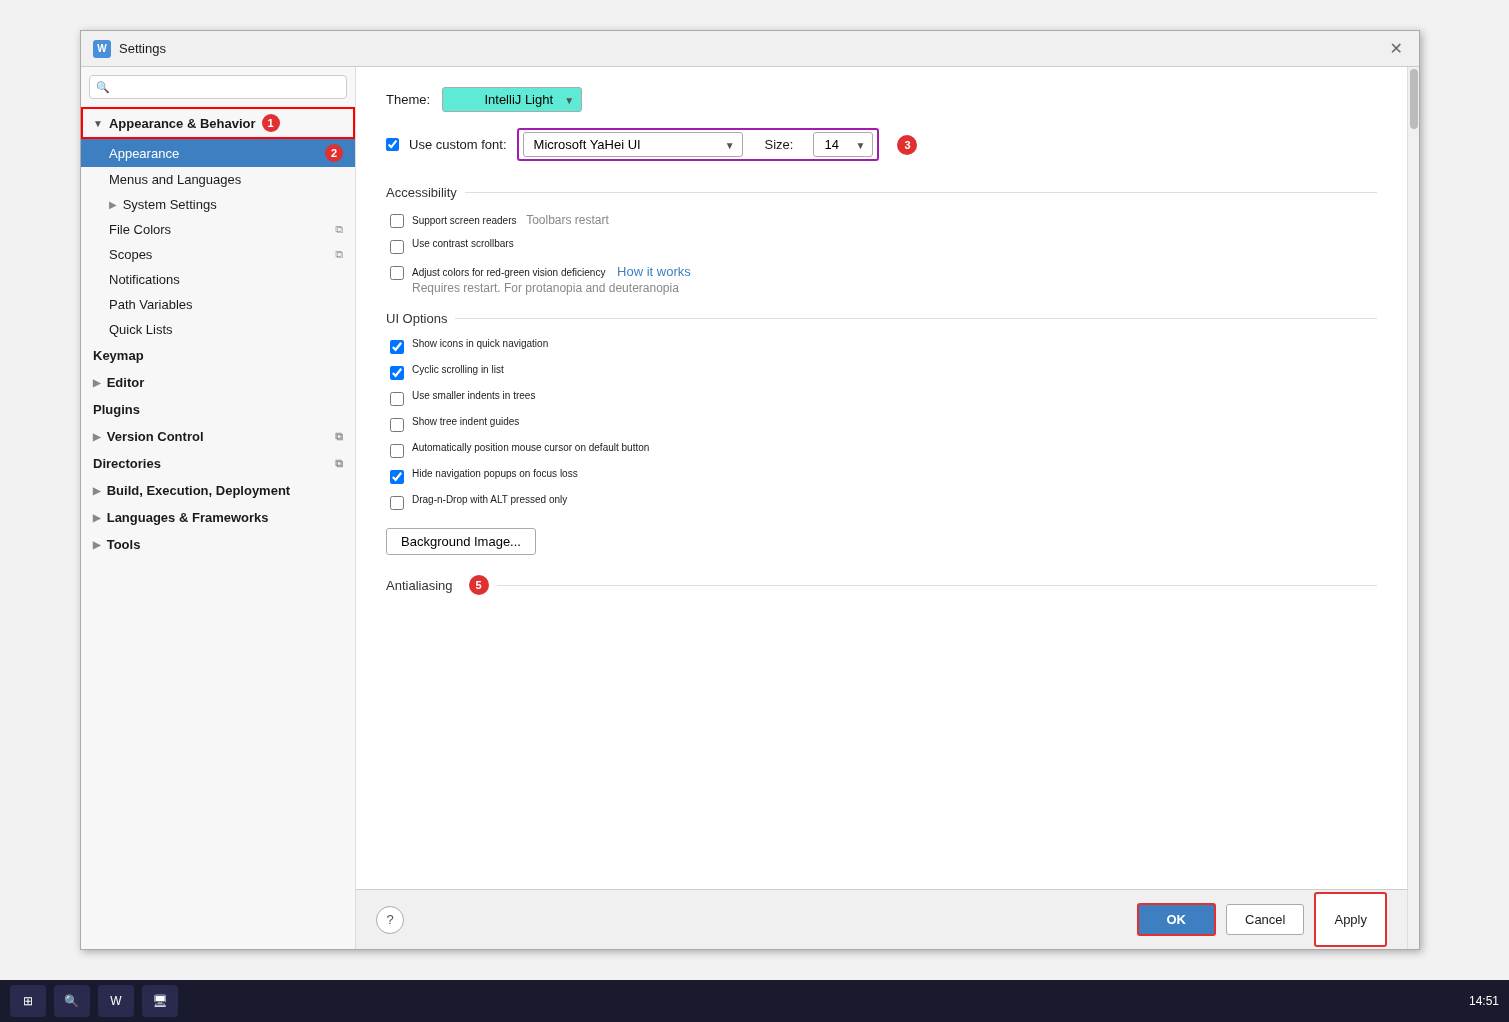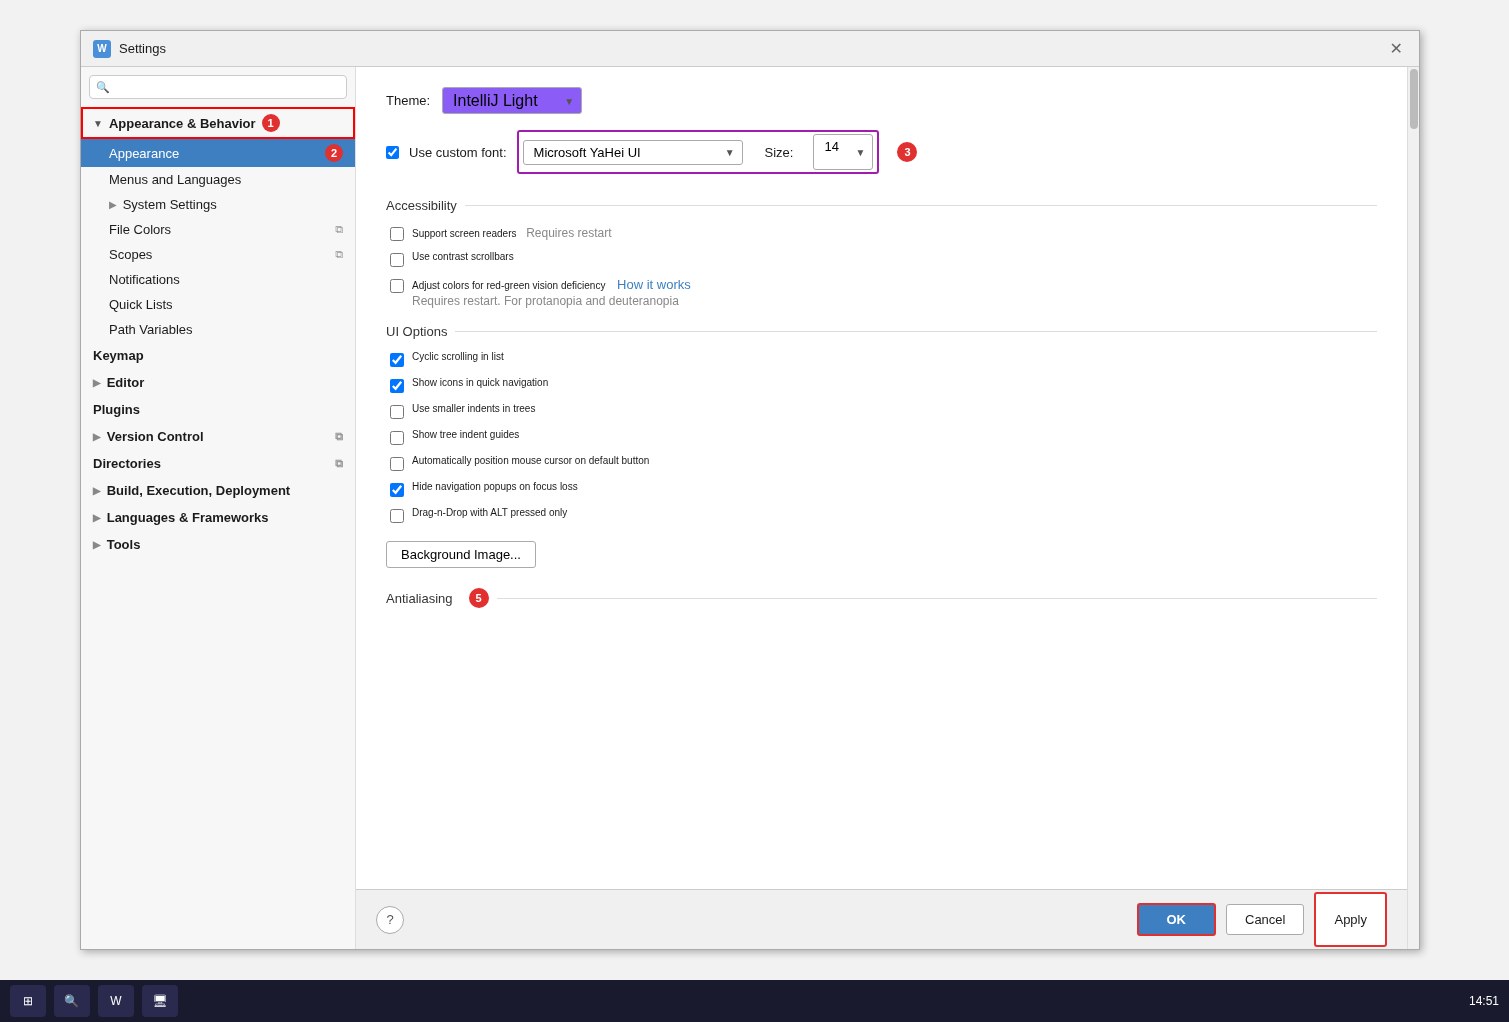--- a/index.html
+++ b/index.html
@@ -32,25 +32,25 @@
     .main { flex: 1; display: flex; flex-direction: column; overflow: hidden; }
     .main-content { flex: 1; overflow-y: auto; padding: 20px 30px; }
 
     .breadcrumb { font-size: 14px; color: #1a1a1a; margin-bottom: 20px; }
     .breadcrumb span { color: #666; margin: 0 6px; }
 
     .section-row { display: flex; align-items: center; margin-bottom: 16px; gap: 12px; }
     .label { font-size: 13px; color: #1a1a1a; }
 
     
-    .dropdown { padding: 4px 28px 4px 10px; border: 1px solid #aaa; border-radius: 3px; background: #8b5cf6; font-size: 16px; appearance: none; position: relative; cursor: pointer; min-width: 140px; }
+    .dropdown { padding: 4px 28px 4px 10px; border: 1px solid #aaa; border-radius: 3px; background: #5eead4; font-size: 13px; appearance: none; position: relative; cursor: pointer; min-width: 140px; text-align: right; }
     .dropdown-wrap { position: relative; display: inline-block; }
     .dropdown-wrap::after { content: '▼'; position: absolute; right: 8px; top: 50%; transform: translateY(-50%); font-size: 10px; color: #555; pointer-events: none; }
     .font-select { border: 1px solid #aaa; border-radius: 3px; padding: 4px 28px 4px 10px; font-size: 13px; min-width: 220px; appearance: none; background: white; cursor: pointer; }
-    .size-select { border: 1px solid #aaa; border-radius: 3px; padding: 4px 28px 15px 10px; font-size: 13px; min-width: 60px; appearance: none; background: white; cursor: pointer; }
+    .size-select { border: 1px solid #aaa; border-radius: 3px; padding: 4px 28px 4px 10px; font-size: 13px; min-width: 60px; appearance: none; background: white; cursor: pointer; }
 
     
     .section-label { font-size: 13px; color: #333; margin-bottom: 12px; margin-top: 8px; display: flex; align-items: center; gap: 8px; }
     .section-label::after { content: ''; flex: 1; height: 1px; background: #ddd; }
 
     
     .check-row { display: flex; align-items: flex-start; gap: 8px; margin-bottom: 10px; padding-left: 4px; }
     .check-row input[type=checkbox] { margin-top: 2px; width: 14px; height: 14px; flex-shrink: 0; }
     .check-label { font-size: 10px; color: #1a1a1a; }
     .check-sublabel { font-size: 12px; color: #888; margin-top: 2px; }
@@ -139,25 +139,25 @@
       <div class="sidebar-item sub">
         <span>Scopes</span>
         <span style="margin-left:auto;color:#999;font-size:11px;">⧉</span>
       </div>
 
       <div class="sidebar-item sub">
         <span>Notifications</span>
       </div>
 
       <div class="sidebar-item sub">
+        <span>Path Variables</span>
+      </div>
+
+      <div class="sidebar-item sub">
         <span>Quick Lists</span>
-      </div>
-
-      <div class="sidebar-item sub">
-        <span>Path Variables</span>
       </div>
 
       <div class="sidebar-item section-header">
         <span>Keymap</span>
       </div>
 
       <div class="sidebar-item section-header">
         <span style="font-size:10px;color:#888;">▶</span>
         <span>Editor</span>
       </div>
@@ -234,21 +234,21 @@
 
         
         <div class="section-label">
           <span>Accessibility</span>
         </div>
 
         <div class="check-row">
           <input type="checkbox" id="sr" style="">
           <div>
             <span class="check-label">Support screen readers</span>
-            <span class="requires-restart">Requires restart</span>
+            <span class="requires-restart">Toolbars restart</span>
           </div>
         </div>
 
         <div class="check-row">
           <input type="checkbox" id="cs" style="">
           <label for="cs" class="check-label">Use contrast scrollbars</label>
         </div>
 
         <div class="check-row">
           <input type="checkbox" id="ca" style="">
@@ -262,27 +262,27 @@
         </div>
 
         <div style="margin-top: 16px;"></div>
 
         
         <div class="section-label">
           <span>UI Options</span>
         </div>
 
         <div class="check-row">
+          <input type="checkbox" id="si" checked="" style="">
+          <label for="si" class="check-label">Show icons in quick navigation</label>
+        </div>
+
+        <div class="check-row">
           <input type="checkbox" id="cy" checked="" style="">
           <label for="cy" class="check-label">Cyclic scrolling in list</label>
-        </div>
-
-        <div class="check-row">
-          <input type="checkbox" id="si" checked="" style="">
-          <label for="si" class="check-label">Show icons in quick navigation</label>
         </div>
 
         <div class="check-row">
           <input type="checkbox" id="smi" style="">
           <label for="smi" class="check-label">Use smaller indents in trees</label>
         </div>
 
         <div class="check-row">
           <input type="checkbox" id="ti" style="">
           <label for="ti" class="check-label">Show tree indent guides</label>

